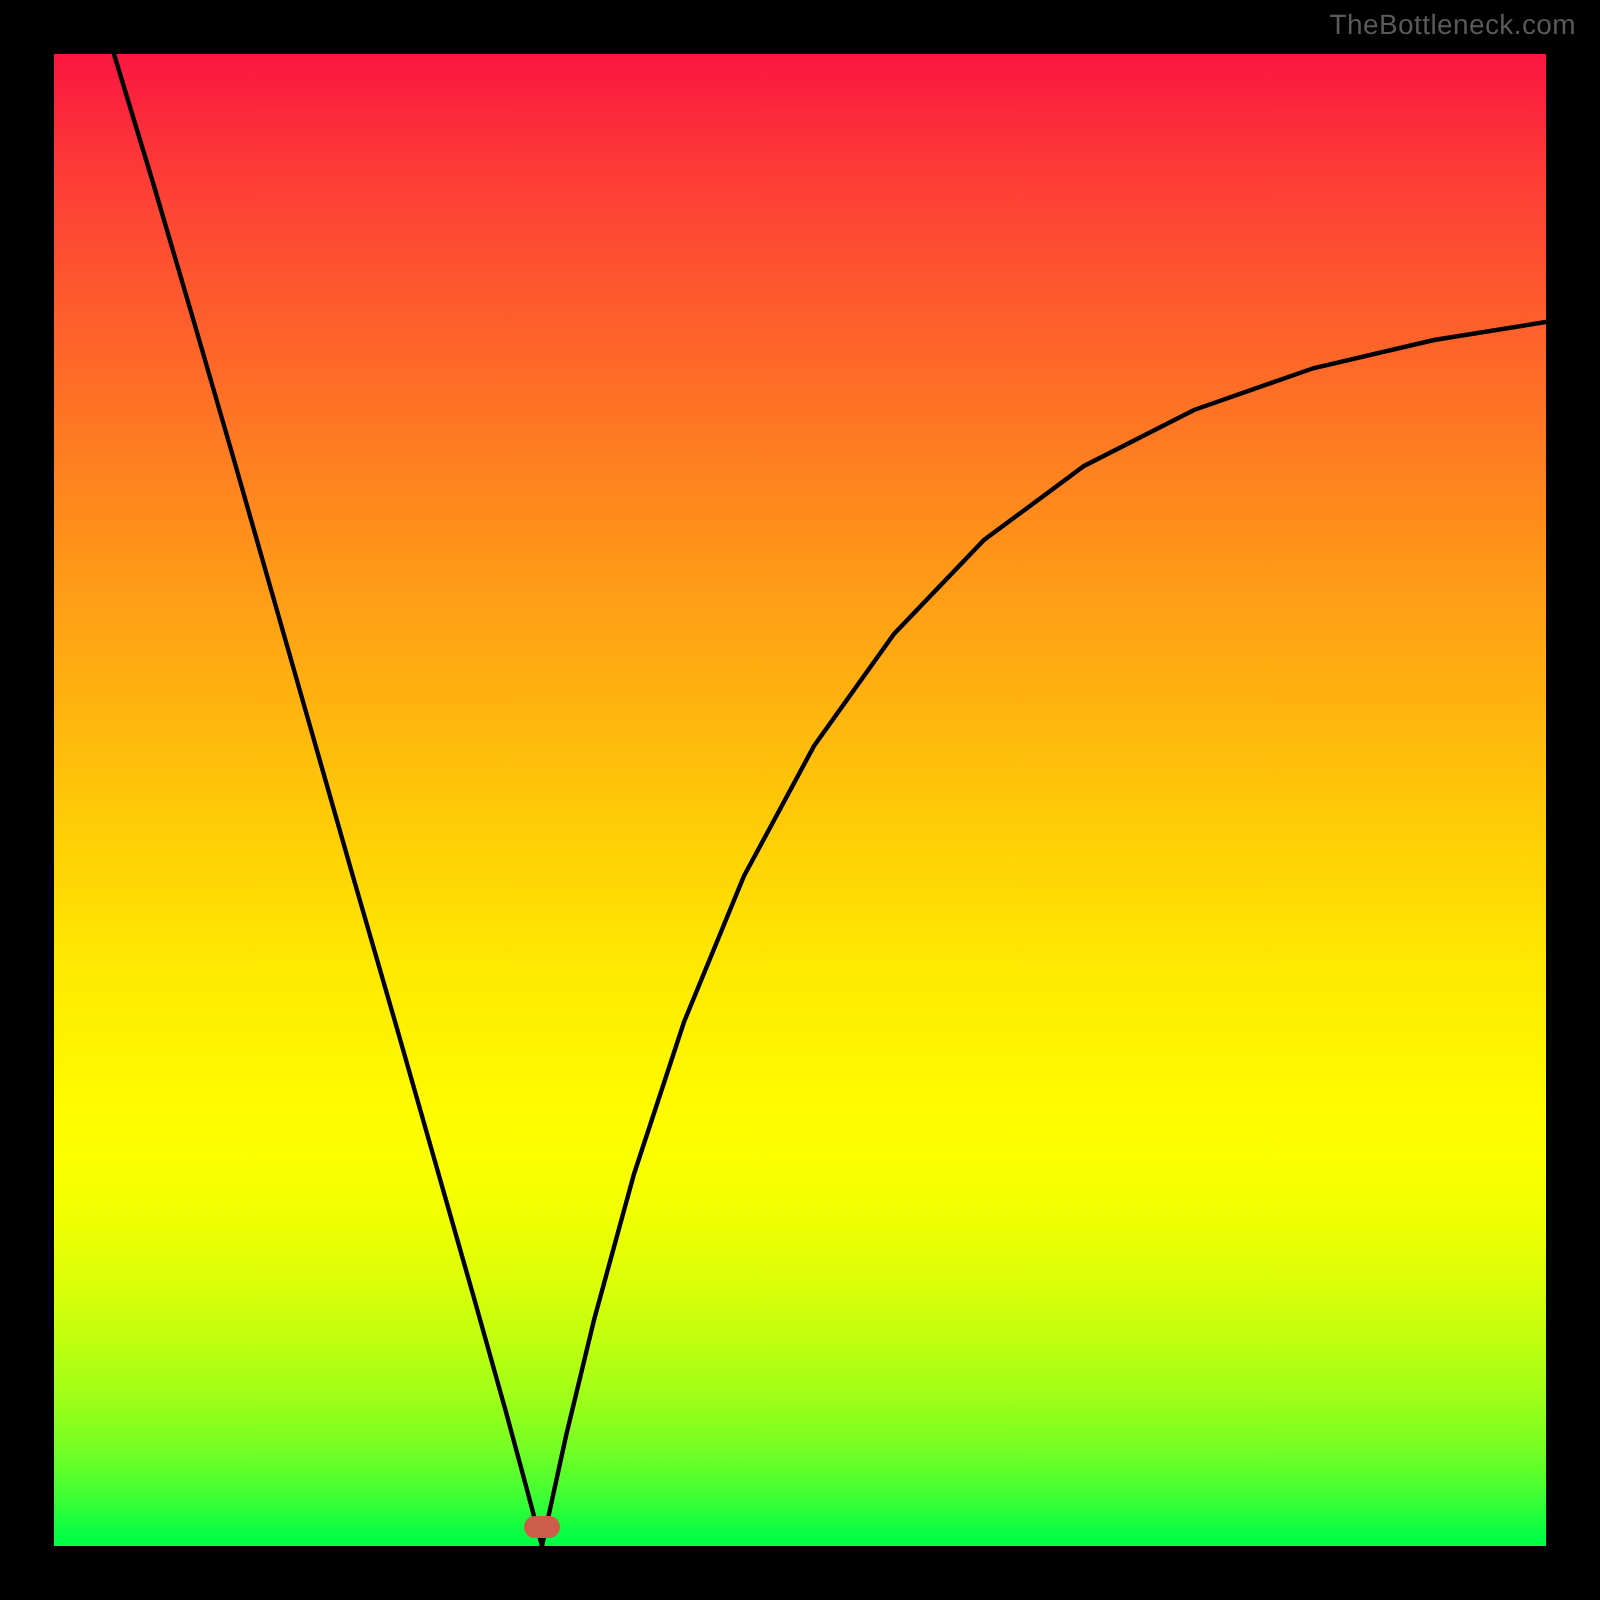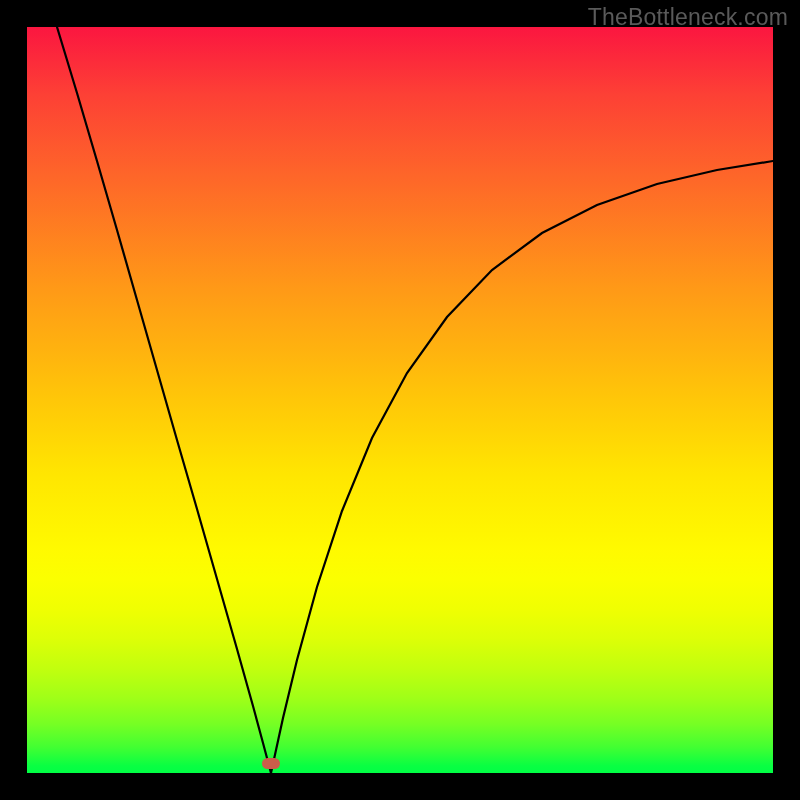--- a/index.html
+++ b/index.html
@@ -34,21 +34,21 @@
       #43ff32 96.5%,
       #0aff42 99%,
       #00ff45 100%
     );
   }
   .watermark {
     position: absolute;
     top: 4px;
     right: 12px;
     color: #5a5a5a;
-    font-size: 23px;
+    font-size: 14px;
     font-weight: 400;
     letter-spacing: 0.2px;
     z-index: 10;
   }
   svg.plot {
     position: absolute;
     left: 0;
     top: 0;
     width: 746px;
     height: 746px;

